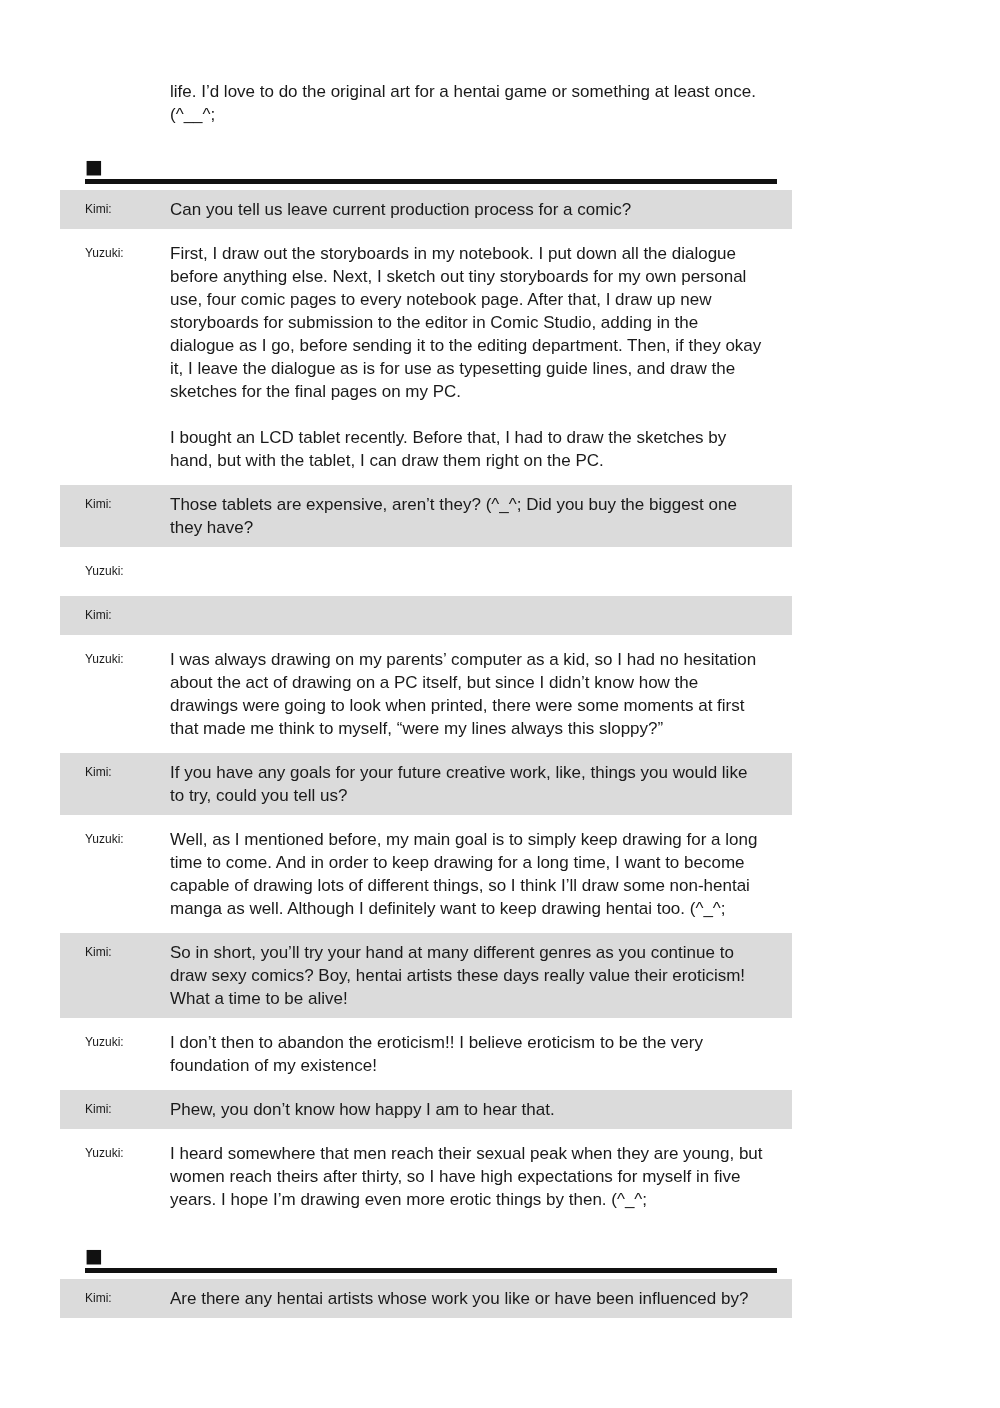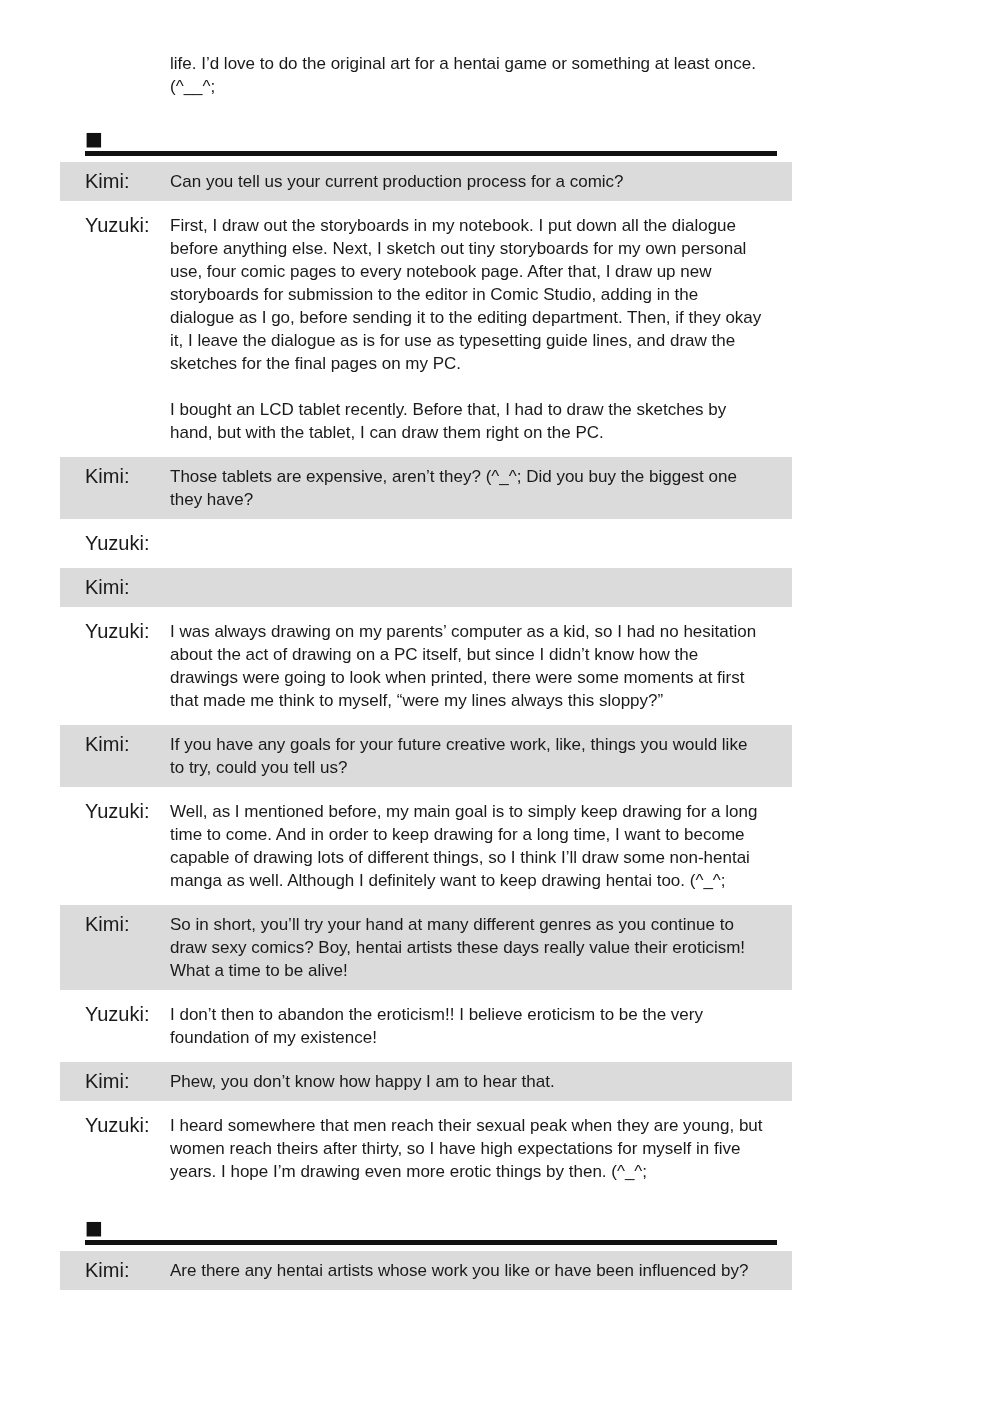--- a/index.html
+++ b/index.html
@@ -4,21 +4,21 @@
 <style>
   * { box-sizing: border-box; }
   html, body { margin: 0; padding: 0; }
   body {
     width: 1000px; height: 1408px;
     background: #ffffff;
     font-family: "Liberation Sans", sans-serif;
     color: #1a1a1a;
     overflow: hidden;
   }
-  .page { width: 852px; height: 1408px; padding-top: 52px; }
+  .page { width: 852px; height: 1408px; padding-top: 80px; }
 
   .intro-line {
     margin-left: 170px;
     margin-right: 62px;
     font-size: 17px;
     line-height: 23px;
   }
 
   .heading {
     margin: 30px 75px 6px 85px;
@@ -43,21 +43,21 @@
   .heading-2 { margin-top: 26px; }
 
   .row {
     display: flex;
     margin: 0 60px 5px 60px;
     padding: 8px 28px 8px 25px;
   }
   .row.shaded { background: #dbdbdb; }
   .speaker {
     flex: 0 0 85px;
-    font-size: 20px;
+    font-size: 12px;
     line-height: 23px;
   }
   .dialogue {
     flex: 1;
     font-size: 17px;
     line-height: 23px;
     white-space: pre-wrap;
   }
 </style>
 </head>
@@ -66,21 +66,21 @@
 <div class="page">
 
   <div class="intro-line">life. I’d love to do the original art for a hentai game or something at least once. (^__^;</div>
 
   <h2 class="heading">
     <span class="bullet">■</span>
   </h2>
 
   <div class="row shaded">
     <span class="speaker">Kimi:</span>
-    <div class="dialogue">Can you tell us your current production process for a comic?</div>
+    <div class="dialogue">Can you tell us leave current production process for a comic?</div>
   </div>
 
   <div class="row">
     <span class="speaker">Yuzuki:</span>
     <div class="dialogue">First, I draw out the storyboards in my notebook. I put down all the dialogue before anything else. Next, I sketch out tiny storyboards for my own personal use, four comic pages to every notebook page. After that, I draw up new storyboards for submission to the editor in Comic Studio, adding in the dialogue as I go, before sending it to the editing department. Then, if they okay it, I leave the dialogue as is for use as typesetting guide lines, and draw the sketches for the final pages on my PC.
 
 I bought an LCD tablet recently. Before that, I had to draw the sketches by hand, but with the tablet, I can draw them right on the PC.</div>
   </div>
 
   <div class="row shaded">

